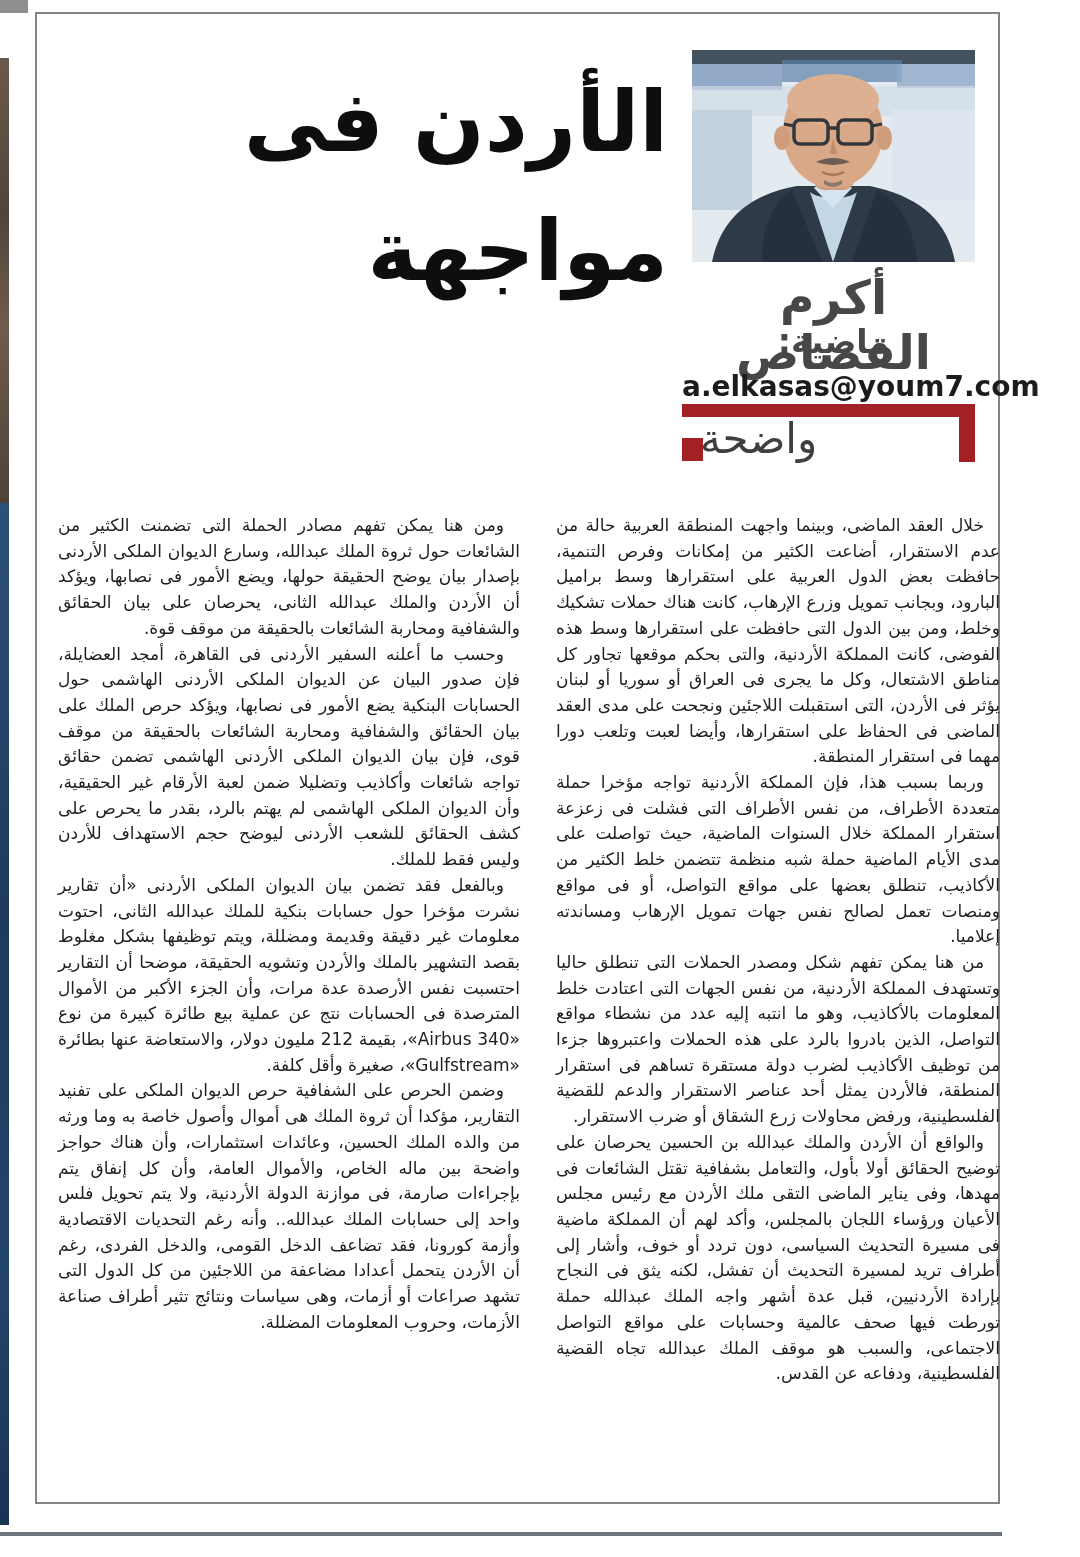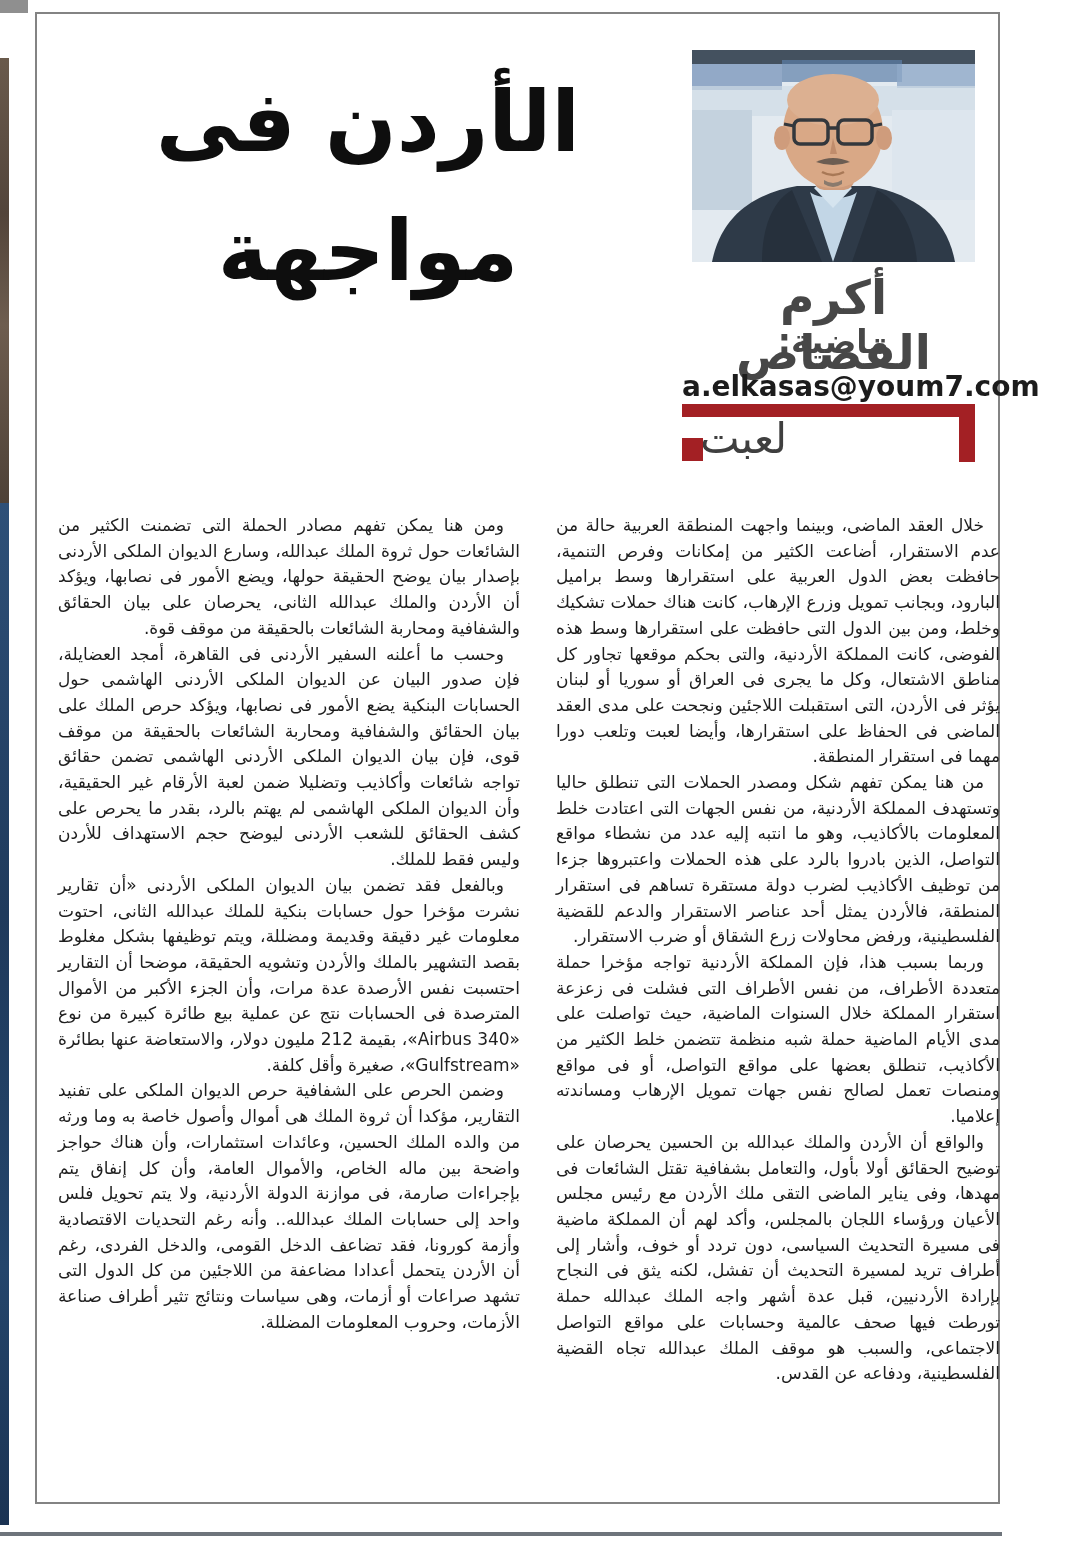--- a/index.html
+++ b/index.html
@@ -12,21 +12,21 @@
   .edge-strip-bottom{position:absolute;left:0;top:503px;width:9px;height:1022px;
     background:linear-gradient(180deg,#2e5078 0%,#1f3a5c 40%,#24456b 75%,#1b3353 100%);}
   .corner-mark{position:absolute;left:0;top:0;width:28px;height:13px;background:#8f8f8f;}
 
   
   .article-box{position:absolute;left:35px;top:12px;width:965px;height:1492px;
     border:2px solid #838383;background:#ffffff;box-sizing:border-box;}
 
   
   .headline{position:absolute;left:68px;top:58px;width:600px;height:392px;
-    direction:rtl;text-align:center;color:#0e0e0e;font-weight:bold;
+    direction:rtl;color:#0e0e0e;font-weight:bold;
     font-size:84px;line-height:129px;letter-spacing:-1px;}
 
   
   .photo{position:absolute;left:692px;top:50px;width:283px;height:212px;overflow:hidden;}
   .author-name{position:absolute;left:692px;top:270px;width:283px;direction:rtl;
     text-align:center;font-size:47px;font-weight:bold;color:#474747;}
   .writes-label{position:absolute;left:692px;top:322px;width:283px;direction:rtl;
     text-align:center;font-size:33px;font-weight:bold;color:#474747;}
   .email{position:absolute;left:682px;top:370px;width:293px;direction:ltr;
     text-align:center;font-size:28px;font-weight:bold;color:#1c1c1c;letter-spacing:0;}
@@ -99,28 +99,28 @@
     </svg>
   </div>
 
   <div class="author-name">أكرم القصاص</div>
   <div class="writes-label">ماضية:</div>
   <div class="email">a.elkasas@youm7.com</div>
 
   <div class="red-bar-h"></div>
   <div class="red-bar-v"></div>
   <div class="column-title">
-    <span>لعبت</span>
+    <span>واضحة</span>
   </div>
   <div class="red-square"></div>
 
   <div class="col col-right" dir="rtl">
     <p>خلال العقد الماضى، وبينما واجهت المنطقة العربية حالة من عدم الاستقرار، أضاعت الكثير من إمكانات وفرص التنمية، حافظت بعض الدول العربية على استقرارها وسط براميل البارود، وبجانب تمويل وزرع الإرهاب، كانت هناك حملات تشكيك وخلط، ومن بين الدول التى حافظت على استقرارها وسط هذه الفوضى، كانت المملكة الأردنية، والتى بحكم موقعها تجاور كل مناطق الاشتعال، وكل ما يجرى فى العراق أو سوريا أو لبنان يؤثر فى الأردن، التى استقبلت اللاجئين ونجحت على مدى العقد الماضى فى الحفاظ على استقرارها، وأيضا لعبت وتلعب دورا مهما فى استقرار المنطقة.</p>
+    <p>وربما بسبب هذا، فإن المملكة الأردنية تواجه مؤخرا حملة متعددة الأطراف، من نفس الأطراف التى فشلت فى زعزعة استقرار المملكة خلال السنوات الماضية، حيث تواصلت على مدى الأيام الماضية حملة شبه منظمة تتضمن خلط الكثير من الأكاذيب، تنطلق بعضها على مواقع التواصل، أو فى مواقع ومنصات تعمل لصالح نفس جهات تمويل الإرهاب ومساندته إعلاميا.</p>
     <p>من هنا يمكن تفهم شكل ومصدر الحملات التى تنطلق حاليا وتستهدف المملكة الأردنية، من نفس الجهات التى اعتادت خلط المعلومات بالأكاذيب، وهو ما انتبه إليه عدد من نشطاء مواقع التواصل، الذين بادروا بالرد على هذه الحملات واعتبروها جزءا من توظيف الأكاذيب لضرب دولة مستقرة تساهم فى استقرار المنطقة، فالأردن يمثل أحد عناصر الاستقرار والدعم للقضية الفلسطينية، ورفض محاولات زرع الشقاق أو ضرب الاستقرار.</p>
-    <p>وربما بسبب هذا، فإن المملكة الأردنية تواجه مؤخرا حملة متعددة الأطراف، من نفس الأطراف التى فشلت فى زعزعة استقرار المملكة خلال السنوات الماضية، حيث تواصلت على مدى الأيام الماضية حملة شبه منظمة تتضمن خلط الكثير من الأكاذيب، تنطلق بعضها على مواقع التواصل، أو فى مواقع ومنصات تعمل لصالح نفس جهات تمويل الإرهاب ومساندته إعلاميا.</p>
     <p>والواقع أن الأردن والملك عبدالله بن الحسين يحرصان على توضيح الحقائق أولا بأول، والتعامل بشفافية تقتل الشائعات فى مهدها، وفى يناير الماضى التقى ملك الأردن مع رئيس مجلس الأعيان ورؤساء اللجان بالمجلس، وأكد لهم أن المملكة ماضية فى مسيرة التحديث السياسى، دون تردد أو خوف، وأشار إلى أطراف تريد لمسيرة التحديث أن تفشل، لكنه يثق فى النجاح بإرادة الأردنيين، قبل عدة أشهر واجه الملك عبدالله حملة تورطت فيها صحف عالمية وحسابات على مواقع التواصل الاجتماعى، والسبب هو موقف الملك عبدالله تجاه القضية الفلسطينية، ودفاعه عن القدس.</p>
   </div>
 
   <div class="col col-left" dir="rtl">
     <p>ومن هنا يمكن تفهم مصادر الحملة التى تضمنت الكثير من الشائعات حول ثروة الملك عبدالله، وسارع الديوان الملكى الأردنى بإصدار بيان يوضح الحقيقة حولها، ويضع الأمور فى نصابها، ويؤكد أن الأردن والملك عبدالله الثانى، يحرصان على بيان الحقائق والشفافية ومحاربة الشائعات بالحقيقة من موقف قوة.</p>
     <p>وحسب ما أعلنه السفير الأردنى فى القاهرة، أمجد العضايلة، فإن صدور البيان عن الديوان الملكى الأردنى الهاشمى حول الحسابات البنكية يضع الأمور فى نصابها، ويؤكد حرص الملك على بيان الحقائق والشفافية ومحاربة الشائعات بالحقيقة من موقف قوى، فإن بيان الديوان الملكى الأردنى الهاشمى تضمن حقائق تواجه شائعات وأكاذيب وتضليلا ضمن لعبة الأرقام غير الحقيقية، وأن الديوان الملكى الهاشمى لم يهتم بالرد، بقدر ما يحرص على كشف الحقائق للشعب الأردنى ليوضح حجم الاستهداف للأردن وليس فقط للملك.</p>
     <p>وبالفعل فقد تضمن بيان الديوان الملكى الأردنى «أن تقارير نشرت مؤخرا حول حسابات بنكية للملك عبدالله الثانى، احتوت معلومات غير دقيقة وقديمة ومضللة، ويتم توظيفها بشكل مغلوط بقصد التشهير بالملك والأردن وتشويه الحقيقة، موضحا أن التقارير احتسبت نفس الأرصدة عدة مرات، وأن الجزء الأكبر من الأموال المترصدة فى الحسابات نتج عن عملية بيع طائرة كبيرة من نوع «Airbus 340»، بقيمة 212 مليون دولار، والاستعاضة عنها بطائرة «Gulfstream»، صغيرة وأقل كلفة.</p>
     <p>وضمن الحرص على الشفافية حرص الديوان الملكى على تفنيد التقارير، مؤكدا أن ثروة الملك هى أموال وأصول خاصة به وما ورثه من والده الملك الحسين، وعائدات استثمارات، وأن هناك حواجز واضحة بين ماله الخاص، والأموال العامة، وأن كل إنفاق يتم بإجراءات صارمة، فى موازنة الدولة الأردنية، ولا يتم تحويل فلس واحد إلى حسابات الملك عبدالله.. وأنه رغم التحديات الاقتصادية وأزمة كورونا، فقد تضاعف الدخل القومى، والدخل الفردى، رغم أن الأردن يتحمل أعدادا مضاعفة من اللاجئين من كل الدول التى تشهد صراعات أو أزمات، وهى سياسات ونتائج تثير أطراف صناعة الأزمات، وحروب المعلومات المضللة.</p>
   </div>
 

